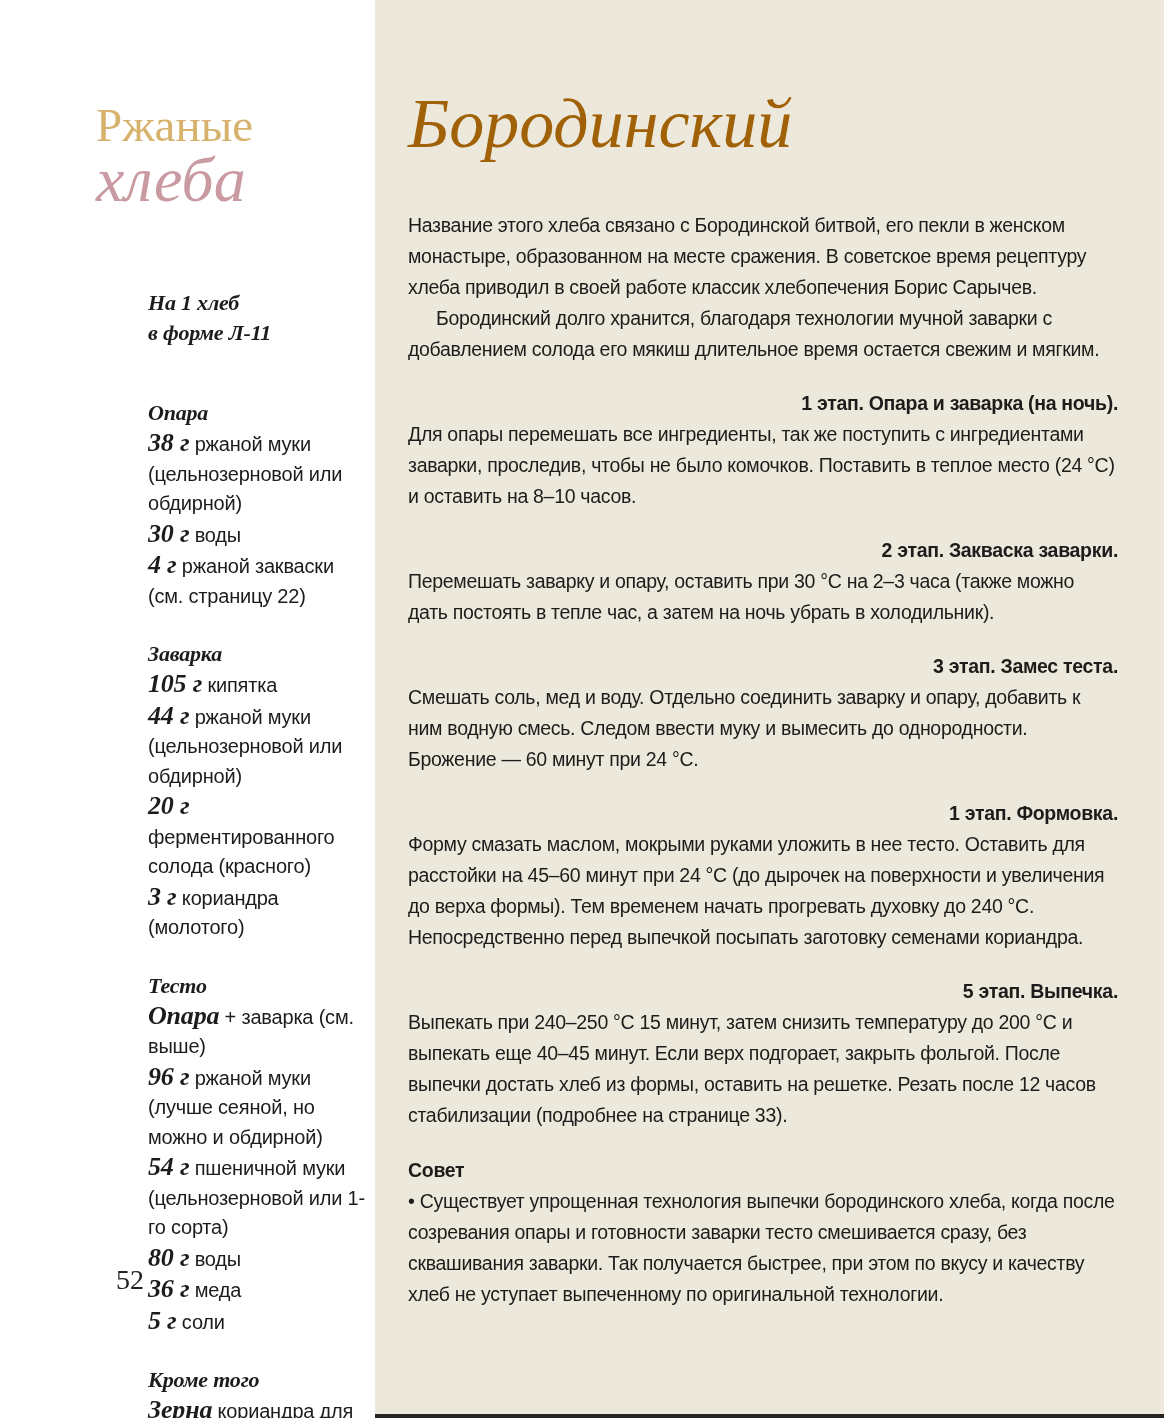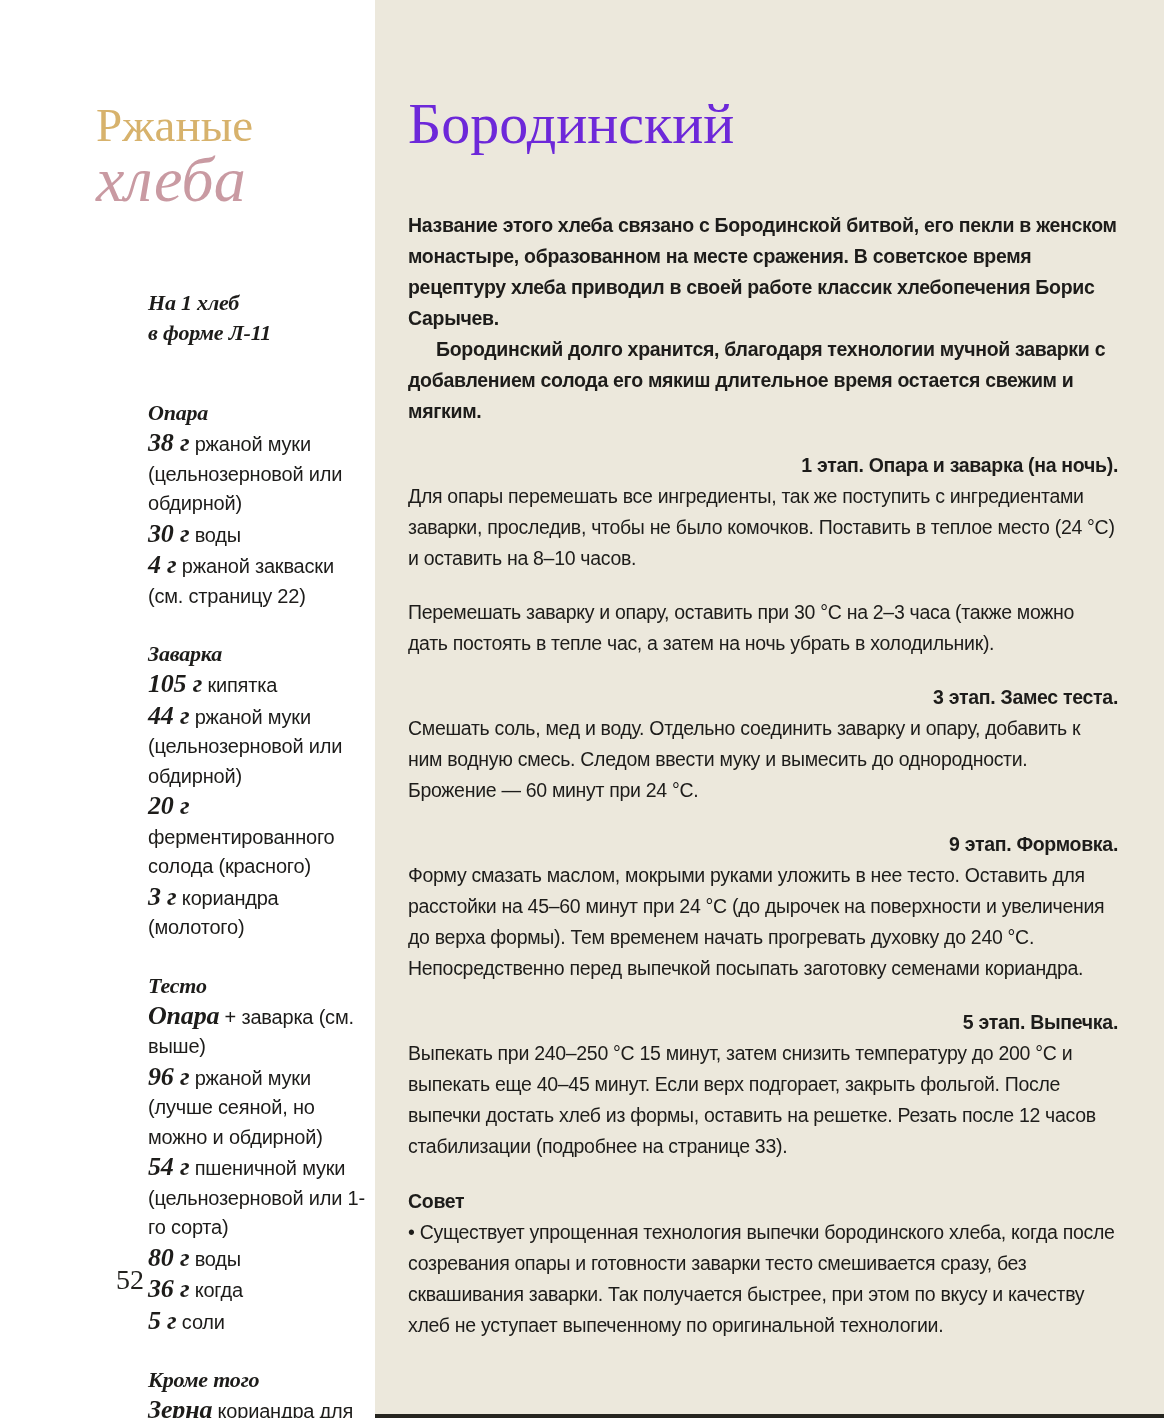--- a/index.html
+++ b/index.html
@@ -67,26 +67,26 @@
   .content {
     position: absolute; left: 375px; top: 0;
     width: 789px; height: 1418px;
     background: #ece8dc;
     box-sizing: border-box;
     padding: 0 46px 0 33px;
   }
   .recipe-title {
     margin: 84px 0 0 0;
     font-family: "Liberation Serif", serif;
-    font-weight: normal;
-    font-size: 58px; line-height: 80px;
-    color: #6d28d9;
+    font-style: italic; font-weight: normal;
+    font-size: 70px; line-height: 80px;
+    color: #a16207;
   }
   .body-text { font-size: 19.5px; line-height: 31px; letter-spacing: -0.3px; }
-  .intro { margin: 46px 0 0 0; font-weight: bold; }
+  .intro { margin: 46px 0 0 0; font-weight: normal; }
   .intro .p2 { text-indent: 28px; display: block; }
   .step { margin: 23px 0 0 0; }
   .step-heading { font-weight: bold; text-align: right; }
   .tip { margin: 24px 0 0 0; }
   .tip-heading { font-weight: bold; }
   .bottom-bar {
     position: absolute; left: 375px; bottom: 0;
     width: 789px; height: 4px;
     background: #26251f;
   }
@@ -120,21 +120,21 @@
       <div class="ing"><span class="qty">20 г</span> <span>ферментированного солода (красного)</span></div>
       <div class="ing"><span class="qty">3 г</span> <span>кориандра (молотого)</span></div>
     </div>
 
     <div class="sec">
       <div class="sec-heading">Тесто</div>
       <div class="ing"><span class="qty">Опара</span> <span>+ заварка (см. выше)</span></div>
       <div class="ing"><span class="qty">96 г</span> <span>ржаной муки (лучше сеяной, но можно и обдирной)</span></div>
       <div class="ing"><span class="qty">54 г</span> <span>пшеничной муки (цельнозерновой или 1-го сорта)</span></div>
       <div class="ing"><span class="qty">80 г</span> <span>воды</span></div>
-      <div class="ing"><span class="qty">36 г</span> <span>когда</span></div>
+      <div class="ing"><span class="qty">36 г</span> <span>меда</span></div>
       <div class="ing"><span class="qty">5 г</span> <span>соли</span></div>
     </div>
 
     <div class="sec">
       <div class="sec-heading">Кроме того</div>
       <div class="ing"><span class="qty">Зерна</span> <span>кориандра для украшения</span></div>
     </div>
   </div>
 
   <div class="page-number">52</div>
@@ -147,30 +147,31 @@
     <span class="p1">Название этого хлеба связано с Бородинской битвой, его пекли в женском монастыре, образованном на месте сражения. В советское время рецептуру хлеба приводил в своей работе классик хлебопечения Борис Сарычев.</span>
     <span class="p2">Бородинский долго хранится, благодаря технологии мучной заварки с добавлением солода его мякиш длительное время остается свежим и мягким.</span>
   </div>
 
   <div class="step body-text">
     <div class="step-heading">1 этап. Опара и заварка (на ночь).</div>
     <div class="step-body">Для опары перемешать все ингредиенты, так же поступить с ингредиентами заварки, проследив, чтобы не было комочков. Поставить в теплое место (24 °С) и оставить на 8–10 часов.</div>
   </div>
 
   <div class="step body-text">
+    <div class="step-heading">2 этап. Закваска заварки.</div>
     <div class="step-body">Перемешать заварку и опару, оставить при 30 °С на 2–3 часа (также можно дать постоять в тепле час, а затем на ночь убрать в холодильник).</div>
   </div>
 
   <div class="step body-text">
     <div class="step-heading">3 этап. Замес теста.</div>
     <div class="step-body">Смешать соль, мед и воду. Отдельно соединить заварку и опару, добавить к ним водную смесь. Следом ввести муку и вымесить до однородности. Брожение — 60 минут при 24 °С.</div>
   </div>
 
   <div class="step body-text">
-    <div class="step-heading">9 этап. Формовка.</div>
+    <div class="step-heading">1 этап. Формовка.</div>
     <div class="step-body">Форму смазать маслом, мокрыми руками уложить в нее тесто. Оставить для расстойки на 45–60 минут при 24 °С (до дырочек на поверхности и увеличения до верха формы). Тем временем начать прогревать духовку до 240 °С. Непосредственно перед выпечкой посыпать заготовку семенами кориандра.</div>
   </div>
 
   <div class="step body-text">
     <div class="step-heading">5 этап. Выпечка.</div>
     <div class="step-body">Выпекать при 240–250 °С 15 минут, затем снизить температуру до 200 °С и выпекать еще 40–45 минут. Если верх подгорает, закрыть фольгой. После выпечки достать хлеб из формы, оставить на решетке. Резать после 12 часов стабилизации (подробнее на странице 33).</div>
   </div>
 
   <div class="tip body-text">
     <div class="tip-heading">Совет</div>

